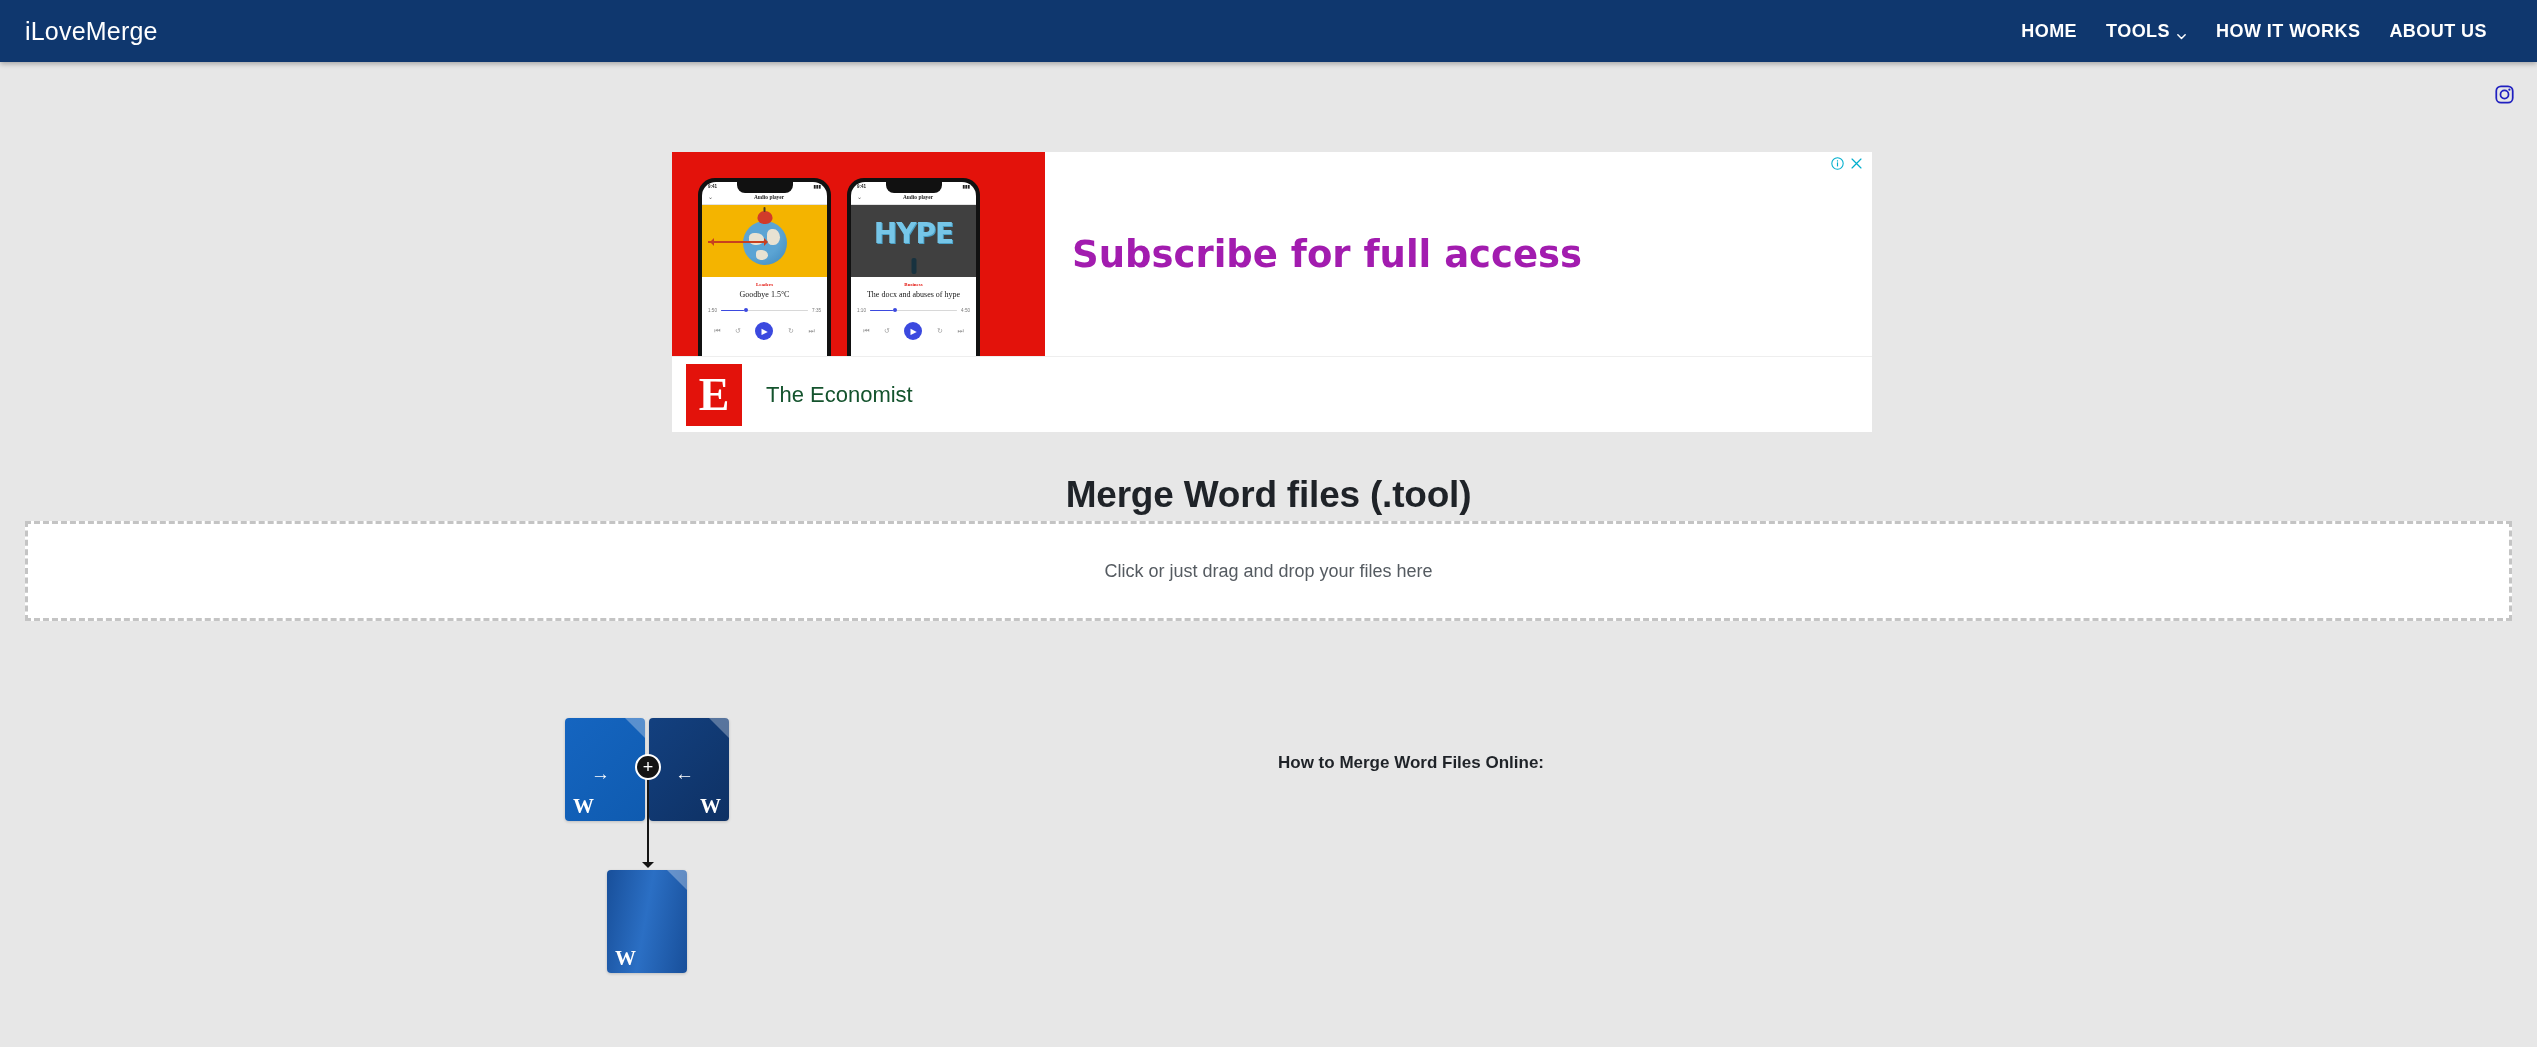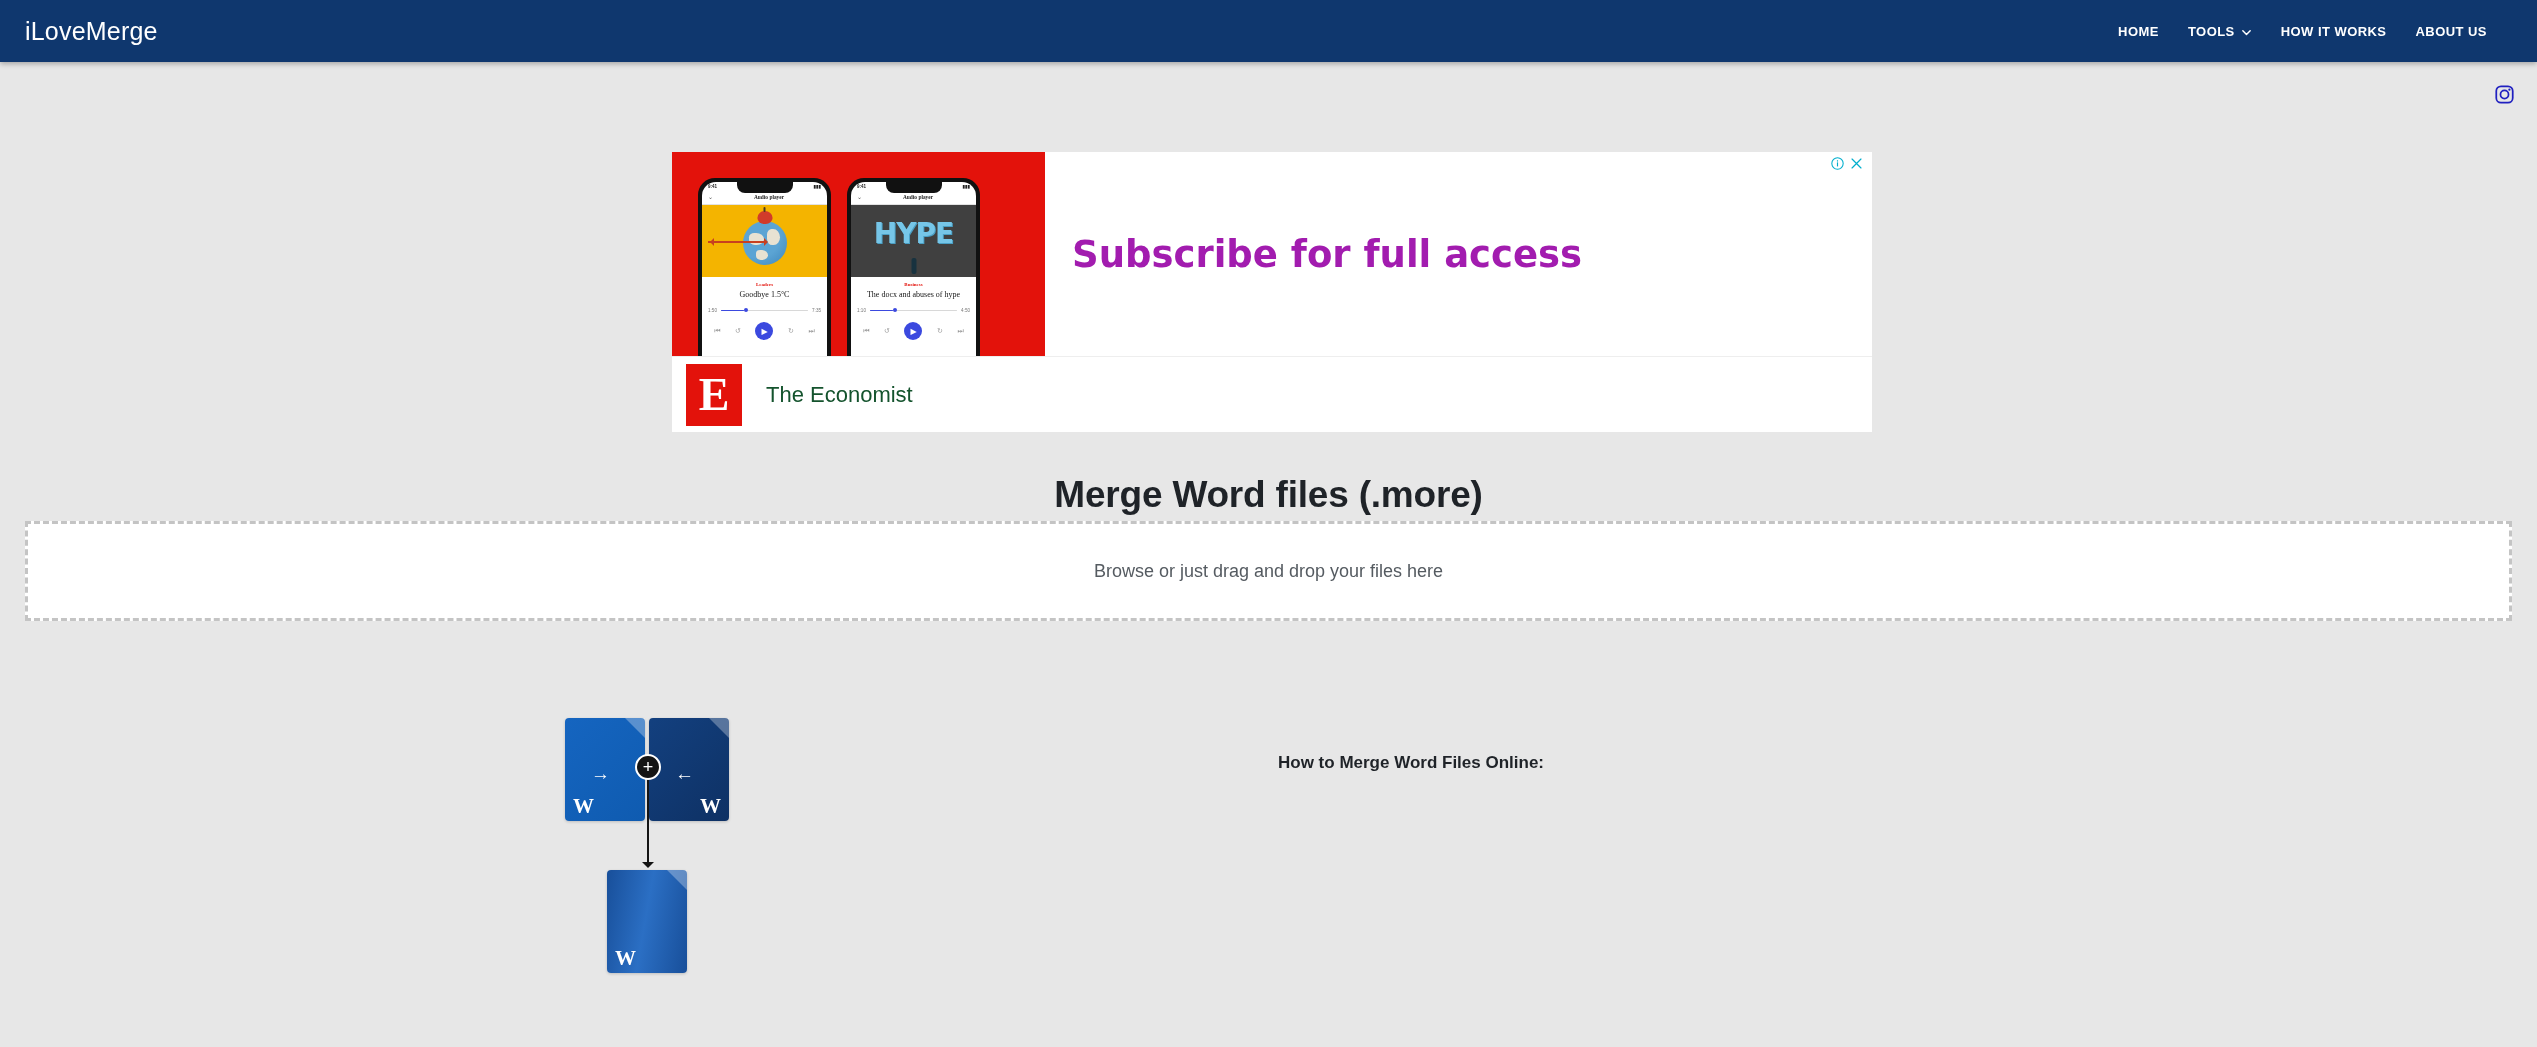--- a/index.html
+++ b/index.html
@@ -25,21 +25,21 @@
     color: #ffffff;
     font-size: 25px;
     letter-spacing: .2px;
   }
   #main-nav {
     margin-left: auto; margin-right: 50px;
     display: flex; align-items: center; gap: 29px;
   }
   .nav-link {
     color: #ffffff;
-    font-size: 13px;
+    font-size: 18px;
     font-weight: bold;
     letter-spacing: .45px;
     text-transform: uppercase;
     display: flex; align-items: center; gap: 6px;
     cursor: pointer;
     white-space: nowrap;
   }
   .chev { display: inline-block; width: 11px; height: 11px; }
 
   
@@ -470,24 +470,24 @@
       </span>
     </div>
   </div>
 
   <div id="ad-footer">
     <div id="economist-logo">E</div>
     <div id="ad-advertiser">The Economist</div>
   </div>
 </div>
 
-<h1 id="page-title">Merge Word files (.more)</h1>
+<h1 id="page-title">Merge Word files (.tool)</h1>
 
 <div id="dropzone">
-  <span id="dropzone-label">Browse or just drag and drop your files here</span>
+  <span id="dropzone-label">Click or just drag and drop your files here</span>
 </div>
 
 <div id="merge-illustration">
   <div class="doc" id="doc-source-left">
     <span class="fold"></span>
     <span class="w">W</span>
   </div>
   <div class="doc" id="doc-source-right">
     <span class="fold"></span>
     <span class="w">W</span>

